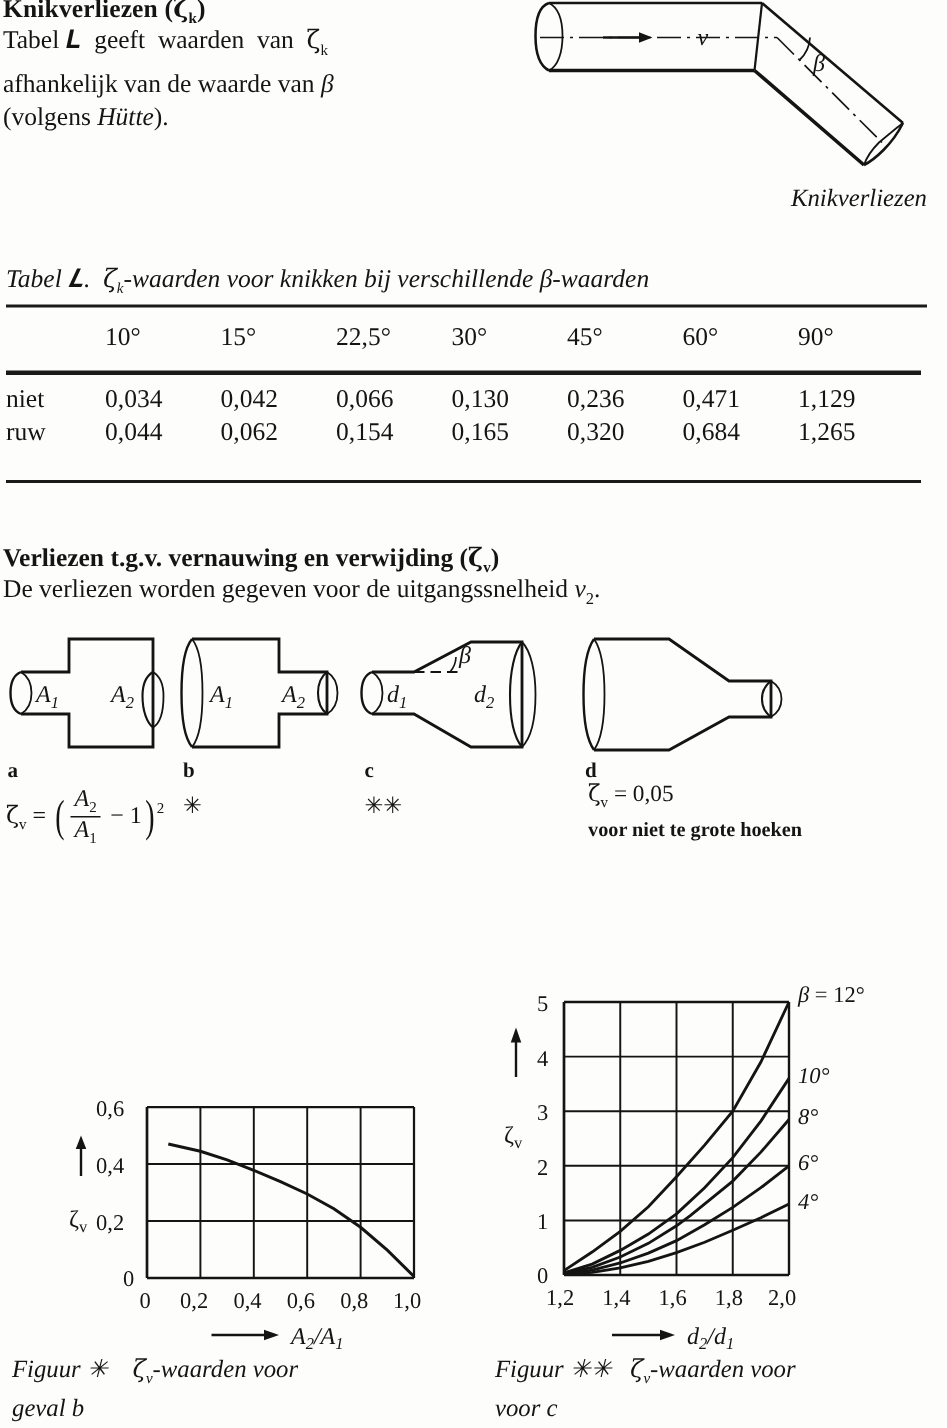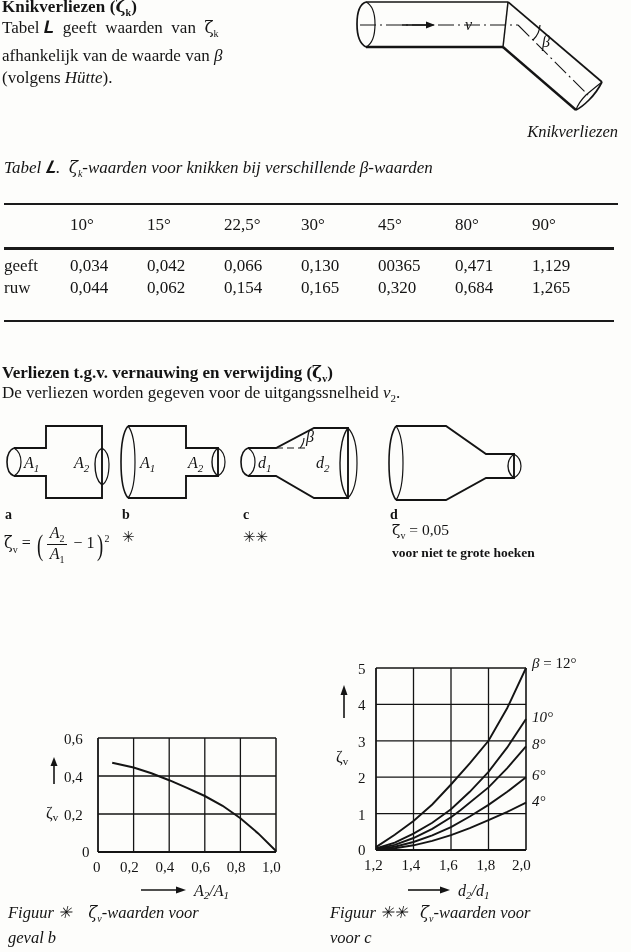--- a/index.html
+++ b/index.html
@@ -37,21 +37,21 @@
 
   
   #elbow-caption {
     right: 13px; top: 122px;
     font-style: italic;
     font-size: 16.5px;
   }
 
   
   #table-caption {
-    left: 4px; top: 157px;
+    left: 4px; top: 176px;
     font-style: italic;
     font-size: 17px;
     white-space: nowrap;
   }
   #tableB {
     left: 4px; top: 203px;
     width: 614px;
   }
   .rule {
     position: absolute;
@@ -205,32 +205,32 @@
     <div class="rule" id="rule-bot"></div>
     <table>
       <thead>
         <tr>
           <th class="rowlabel"></th>
           <th class="colh">10°</th>
           <th class="colh">15°</th>
           <th class="colh">22,5°</th>
           <th class="colh">30°</th>
           <th class="colh">45°</th>
-          <th class="colh">80°</th>
+          <th class="colh">60°</th>
           <th class="colh">90°</th>
         </tr>
       </thead>
       <tbody>
         <tr>
-          <td class="rowlabel">geeft</td>
+          <td class="rowlabel">niet</td>
           <td class="cellv">0,034</td>
           <td class="cellv">0,042</td>
           <td class="cellv">0,066</td>
           <td class="cellv">0,130</td>
-          <td class="cellv">00365</td>
+          <td class="cellv">0,236</td>
           <td class="cellv">0,471</td>
           <td class="cellv">1,129</td>
         </tr>
         <tr>
           <td class="rowlabel">ruw</td>
           <td class="cellv">0,044</td>
           <td class="cellv">0,062</td>
           <td class="cellv">0,154</td>
           <td class="cellv">0,165</td>
           <td class="cellv">0,320</td>

